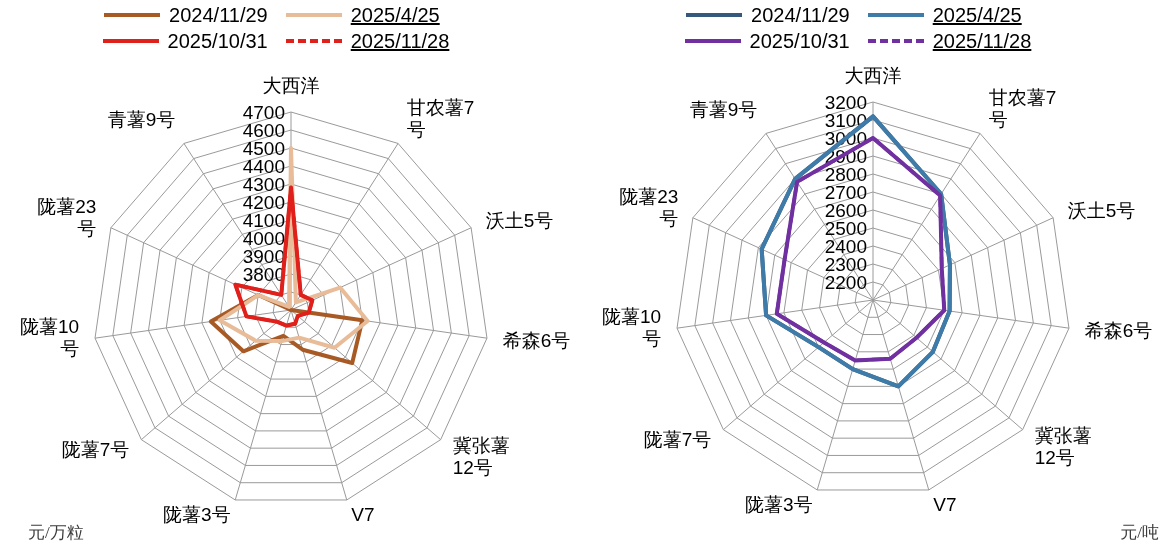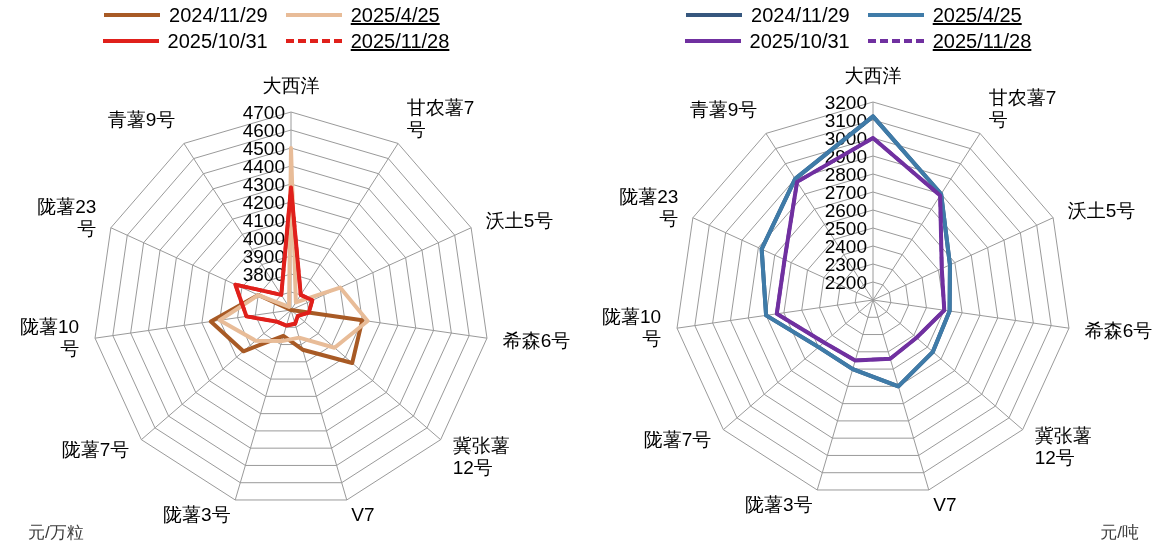--- a/index.html
+++ b/index.html
@@ -34,25 +34,25 @@
   }
   .legend-swatch.dashed{
     border-top-style:dashed;
   }
   .legend-label{
     font-size:20px;color:#000;line-height:1;white-space:nowrap;
     font-family:"Liberation Sans","DejaVu Sans",sans-serif;
   }
   .unit{
     position:absolute;bottom:8px;font-size:17px;color:#3a3a3a;
-    font-family:Liberation Sans, sans-serif;
+    font-family:Liberation Serif, serif;
     white-space:nowrap;
   }
   .unit.left{left:28px;}
-  .unit.right{right:24px;}
+  .unit.right{right:4px;}
   svg{display:block;}
   .axis-label{
     font-size:19px;fill:#000;
     font-family:"Liberation Sans","DejaVu Sans",sans-serif;
   }
   .tick-label{
     font-size:19px;fill:#000;
     font-family:"Liberation Sans","DejaVu Sans",sans-serif;
   }
   .grid-line{stroke:#9a9a9a;stroke-width:1;fill:none;}

